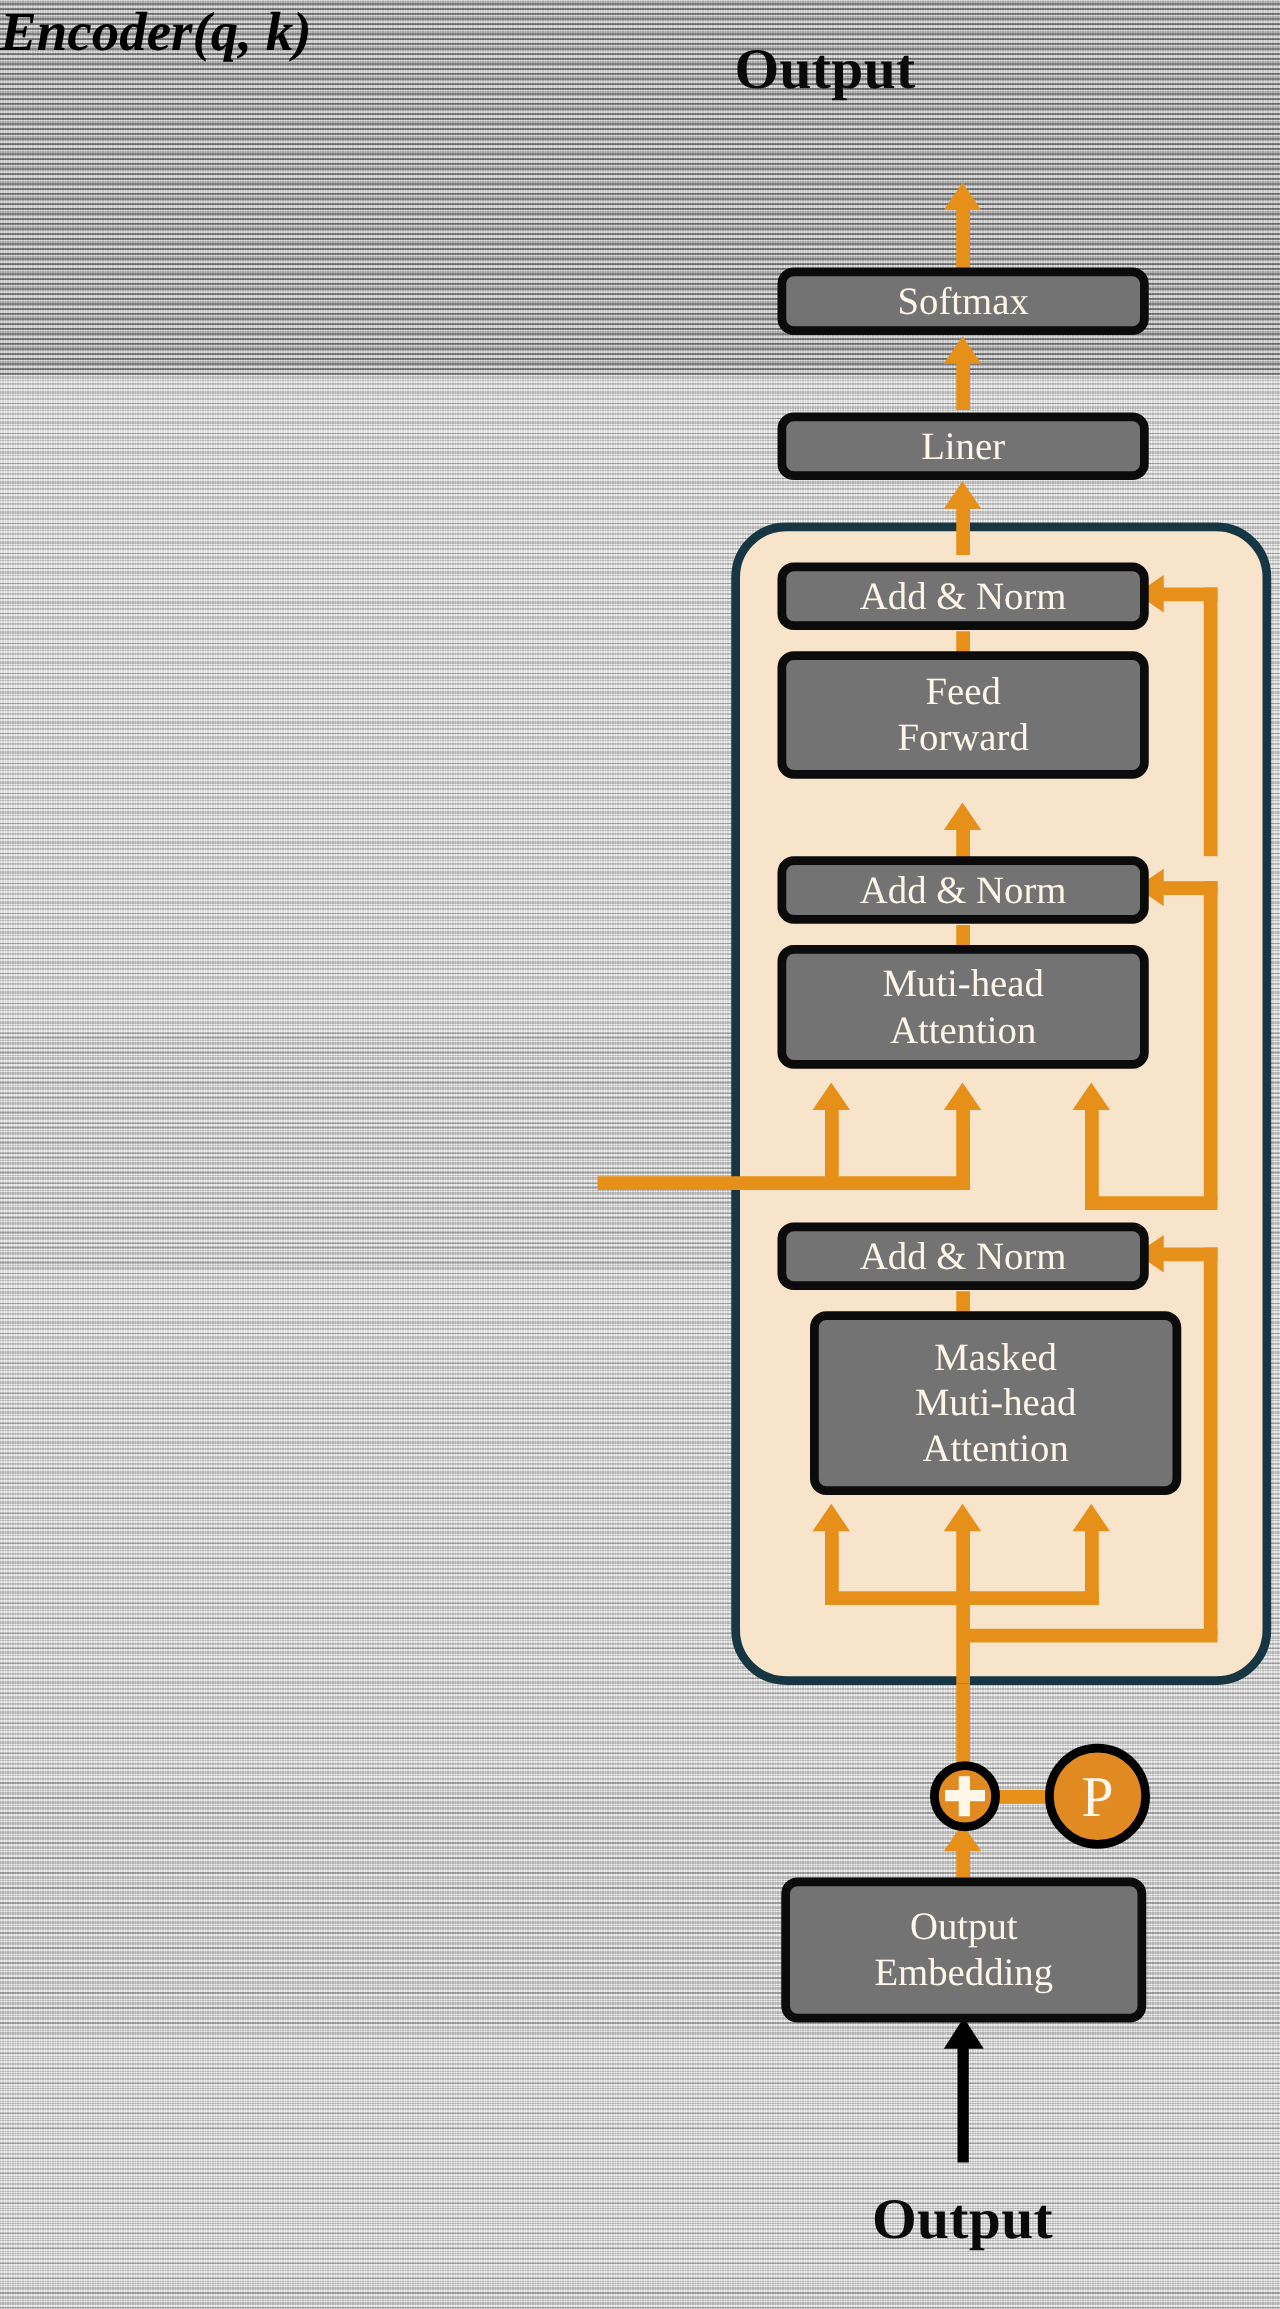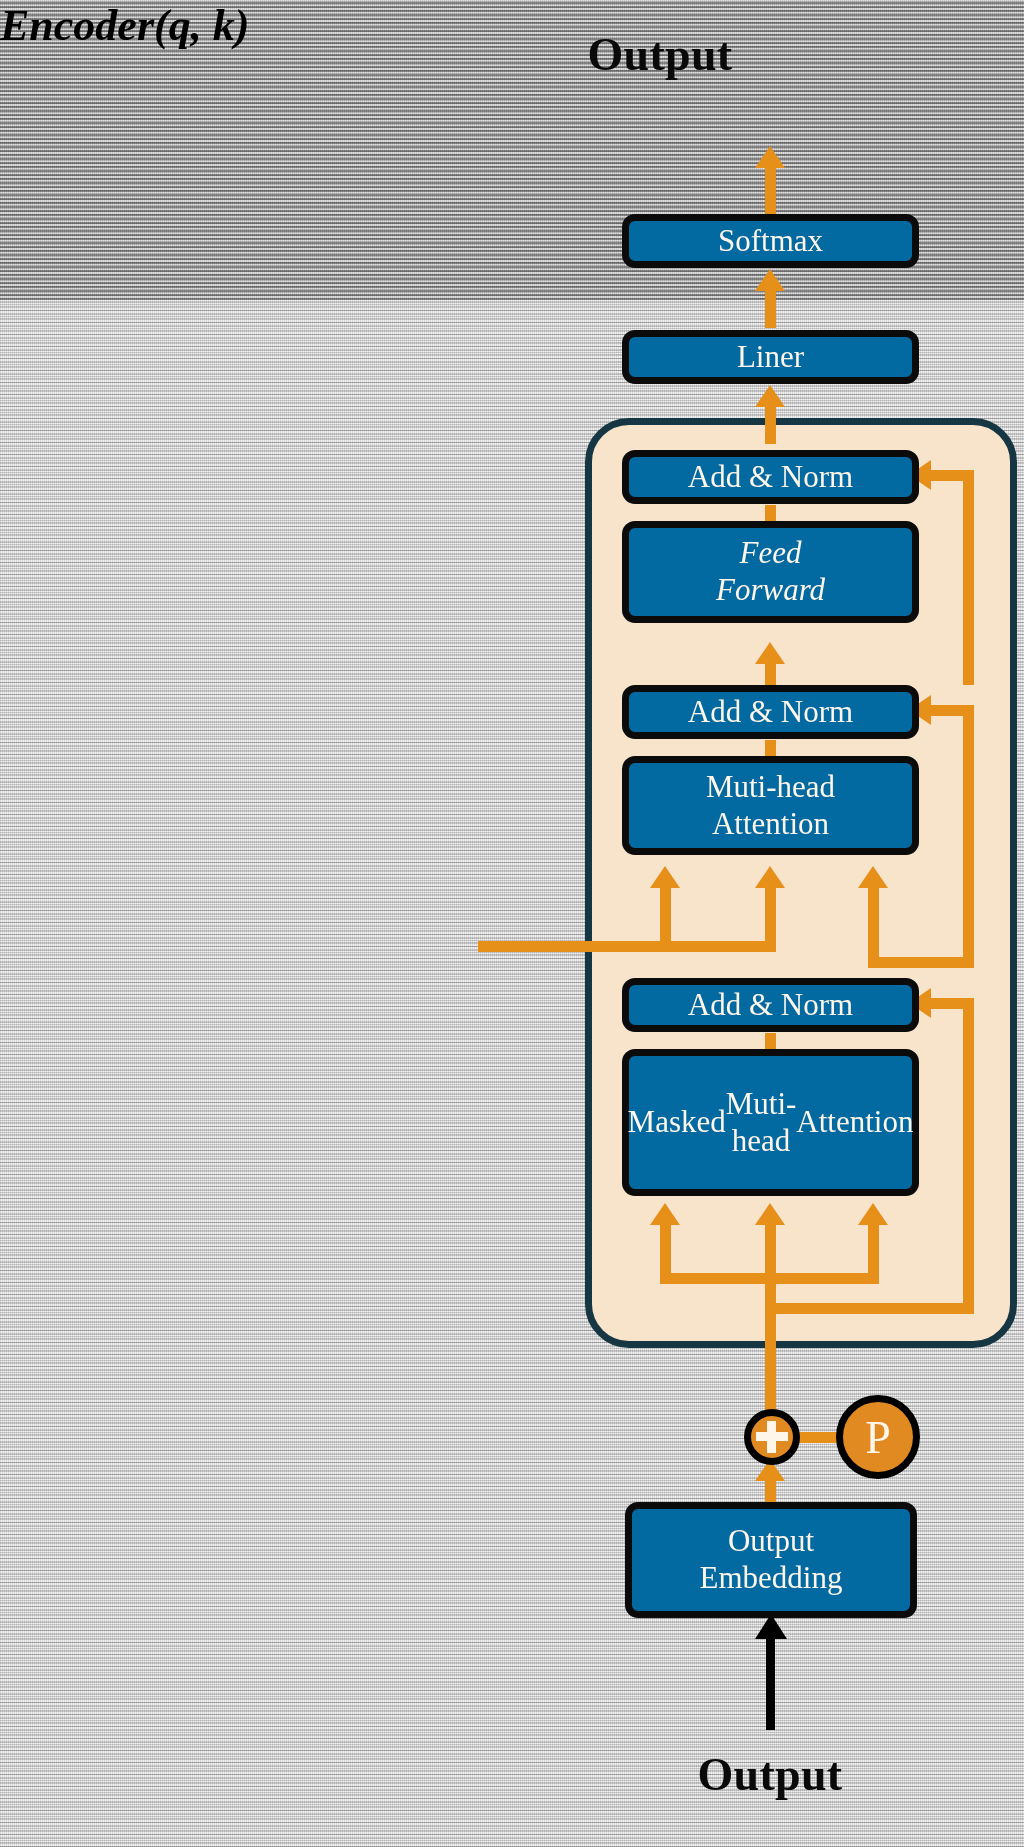--- a/index.html
+++ b/index.html
@@ -19,21 +19,21 @@
          rgba(255,255,255,0.0) 1px, rgba(255,255,255,0.0) 2px);
      opacity:.85;}
   .noise-dark{position:absolute;left:0;top:0;width:1024px;height:300px;
      background:repeating-linear-gradient(0deg,
        rgba(0,0,0,.45) 0px, rgba(0,0,0,.45) 2px,
        rgba(0,0,0,.10) 2px, rgba(0,0,0,.10) 4px);}
   .noise-b2{position:absolute;left:0;top:300px;width:1024px;height:1547px;
      background:repeating-linear-gradient(0deg,
        rgba(0,0,0,.20) 0px, rgba(0,0,0,.20) 1px,
        rgba(0,0,0,.02) 1px, rgba(0,0,0,.02) 4px);}
-  .box{position:absolute;background:#0369a1;border:7px solid #0b0b0b;
+  .box{position:absolute;background:#737373;border:7px solid #0b0b0b;
        border-radius:13px;color:#FFF6EA;display:flex;align-items:center;
        justify-content:center;text-align:center;line-height:1.10;
        font-size:31px;box-sizing:border-box;z-index:6;}
   .box.two{line-height:1.18;}
 
   .panel{position:absolute;background:#F8E4CB;border:7px solid #153642;
          border-radius:44px;box-sizing:border-box;z-index:2;}
 
   
   .ln{position:absolute;background:#E6901A;z-index:4;}
@@ -94,21 +94,21 @@
   <div class="arw" style="left:755px;top:385px;"></div>
 
   <div class="panel" style="left:585px;top:418px;width:432px;height:930px;"></div>
 
   <div class="box" style="left:622px;top:450px;width:297px;height:54px;">
     <span>Add &amp; Norm</span>
   </div>
 
   <div class="ln" style="left:765px;top:505px;width:11px;height:20px;"></div>
 
-  <div class="box two" style="left:622px;top:521px;width:297px;height:102px;flex-direction:column;font-style:italic;">
+  <div class="box two" style="left:622px;top:521px;width:297px;height:102px;flex-direction:column;">
     <span>Feed</span>
     <span>Forward</span>
   </div>
 
   <div class="ln" style="left:963px;top:470px;width:11px;height:215px;"></div>
   <div class="ln" style="left:930px;top:470px;width:44px;height:11px;"></div>
   <div class="arw-l" style="left:909px;top:460px;"></div>
 
   <div class="ln" style="left:765px;top:660px;width:11px;height:38px;"></div>
   <div class="arw" style="left:755px;top:642px;"></div>
@@ -143,21 +143,21 @@
   <div class="ln" style="left:963px;top:957px;width:11px;height:0px;"></div>
 
   <div class="enc" style="left:38px;top:915px;">Encoder(q, k)</div>
 
   <div class="box" style="left:622px;top:978px;width:297px;height:54px;">
     <span>Add &amp; Norm</span>
   </div>
 
   <div class="ln" style="left:765px;top:1033px;width:11px;height:20px;"></div>
 
-  <div class="box two" style="left:622px;top:1049px;width:297px;height:147px;flex-direction:row;">
+  <div class="box two" style="left:648px;top:1049px;width:297px;height:147px;flex-direction:column;">
     <span>Masked</span>
     <span>Muti-head</span>
     <span>Attention</span>
   </div>
 
   <div class="ln" style="left:963px;top:998px;width:11px;height:310px;"></div>
   <div class="ln" style="left:930px;top:998px;width:44px;height:11px;"></div>
   <div class="arw-l" style="left:909px;top:988px;"></div>
   <div class="ln" style="left:776px;top:1303px;width:198px;height:11px;"></div>
 

